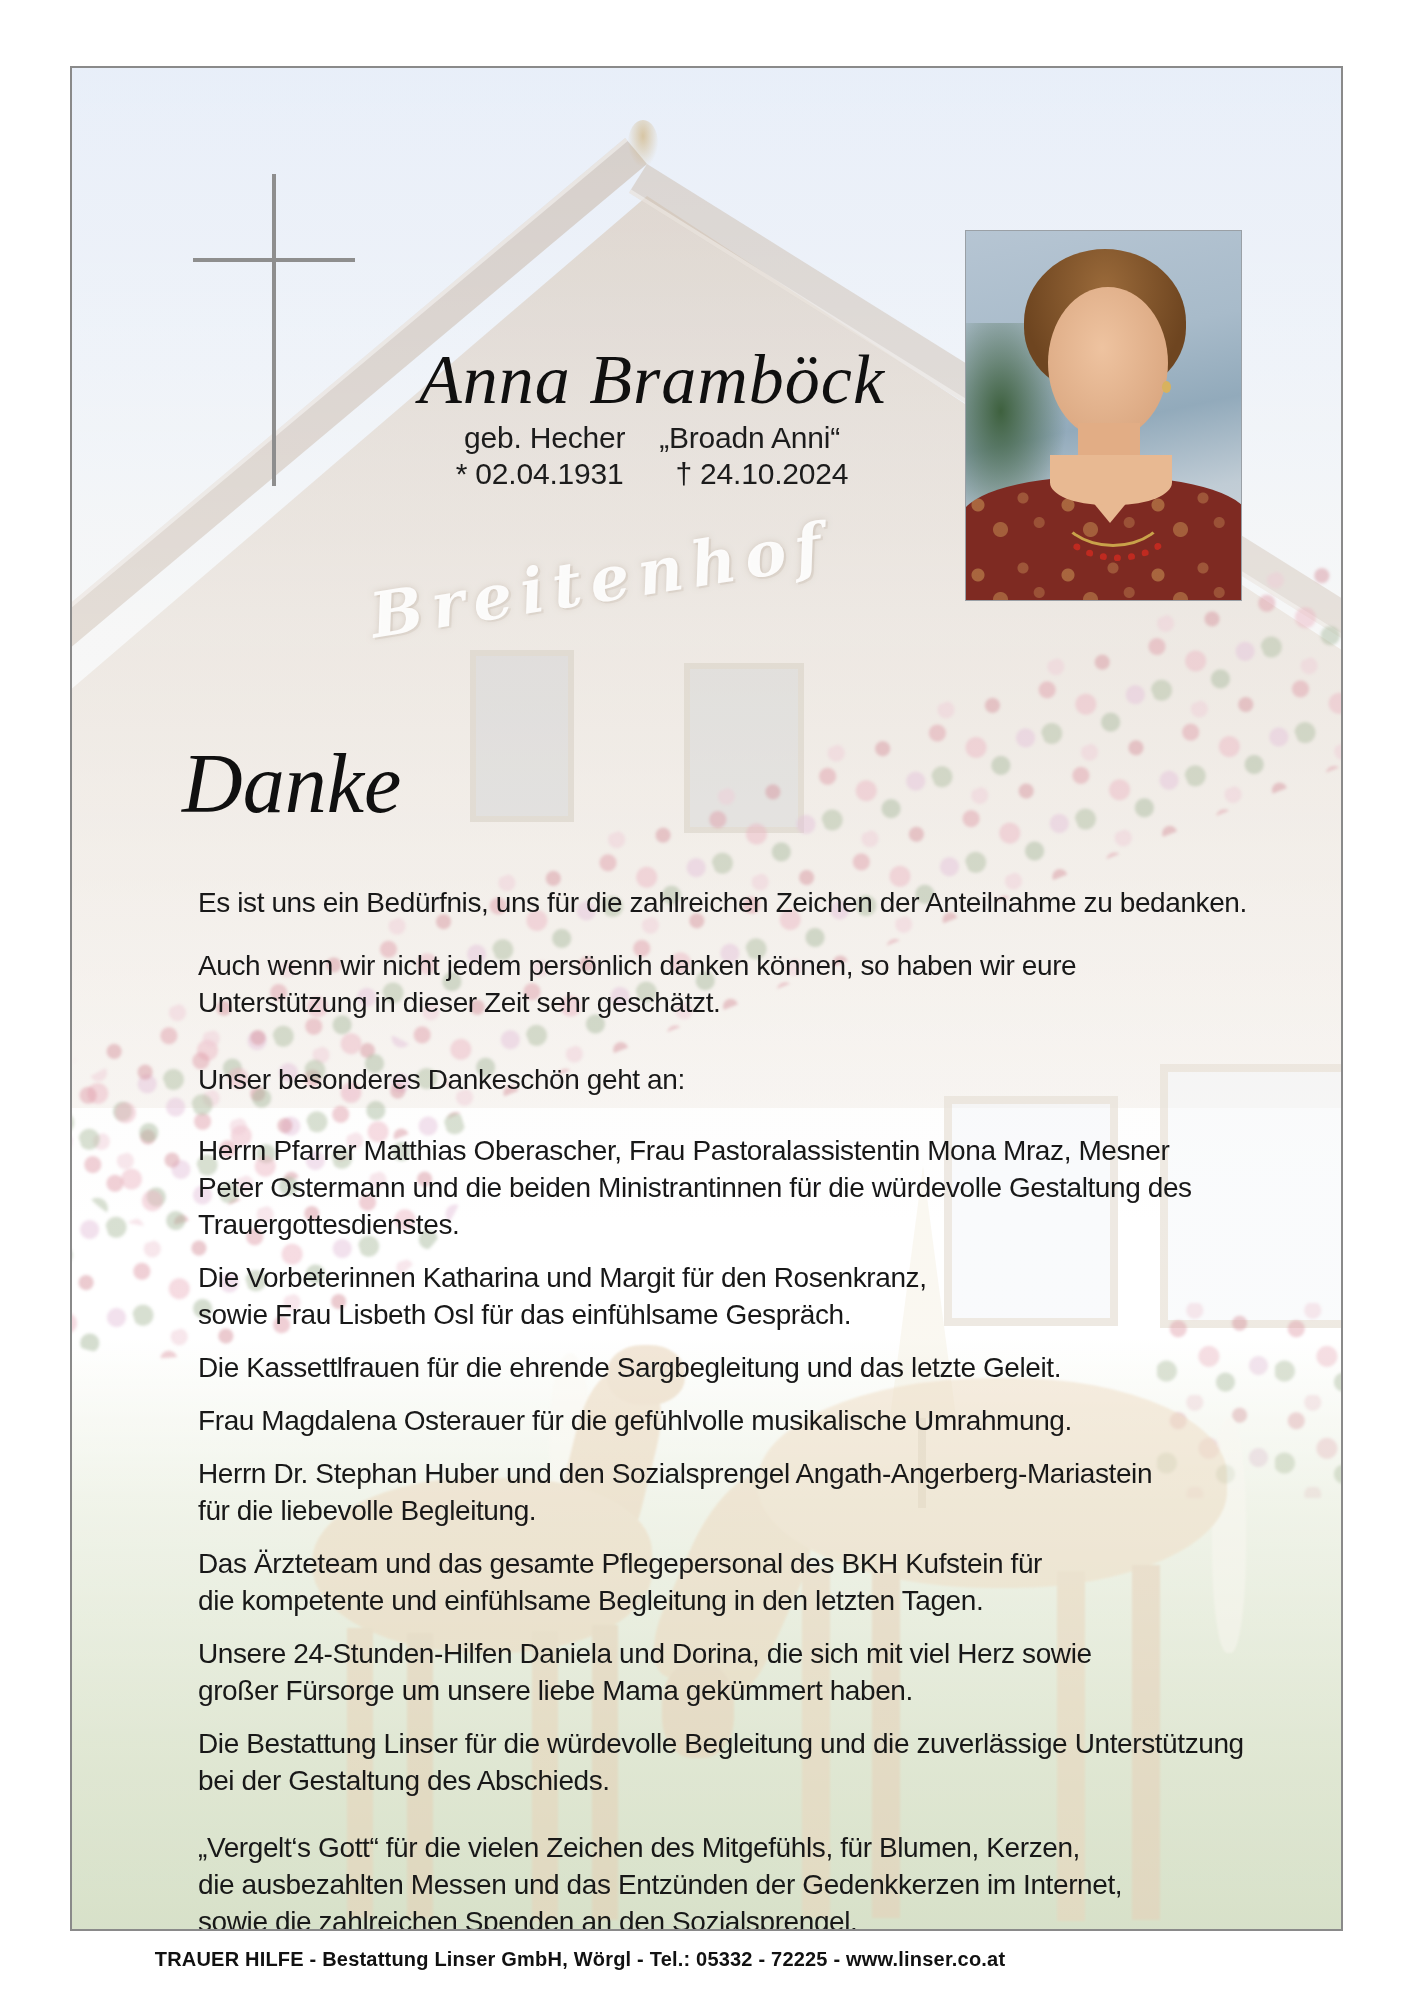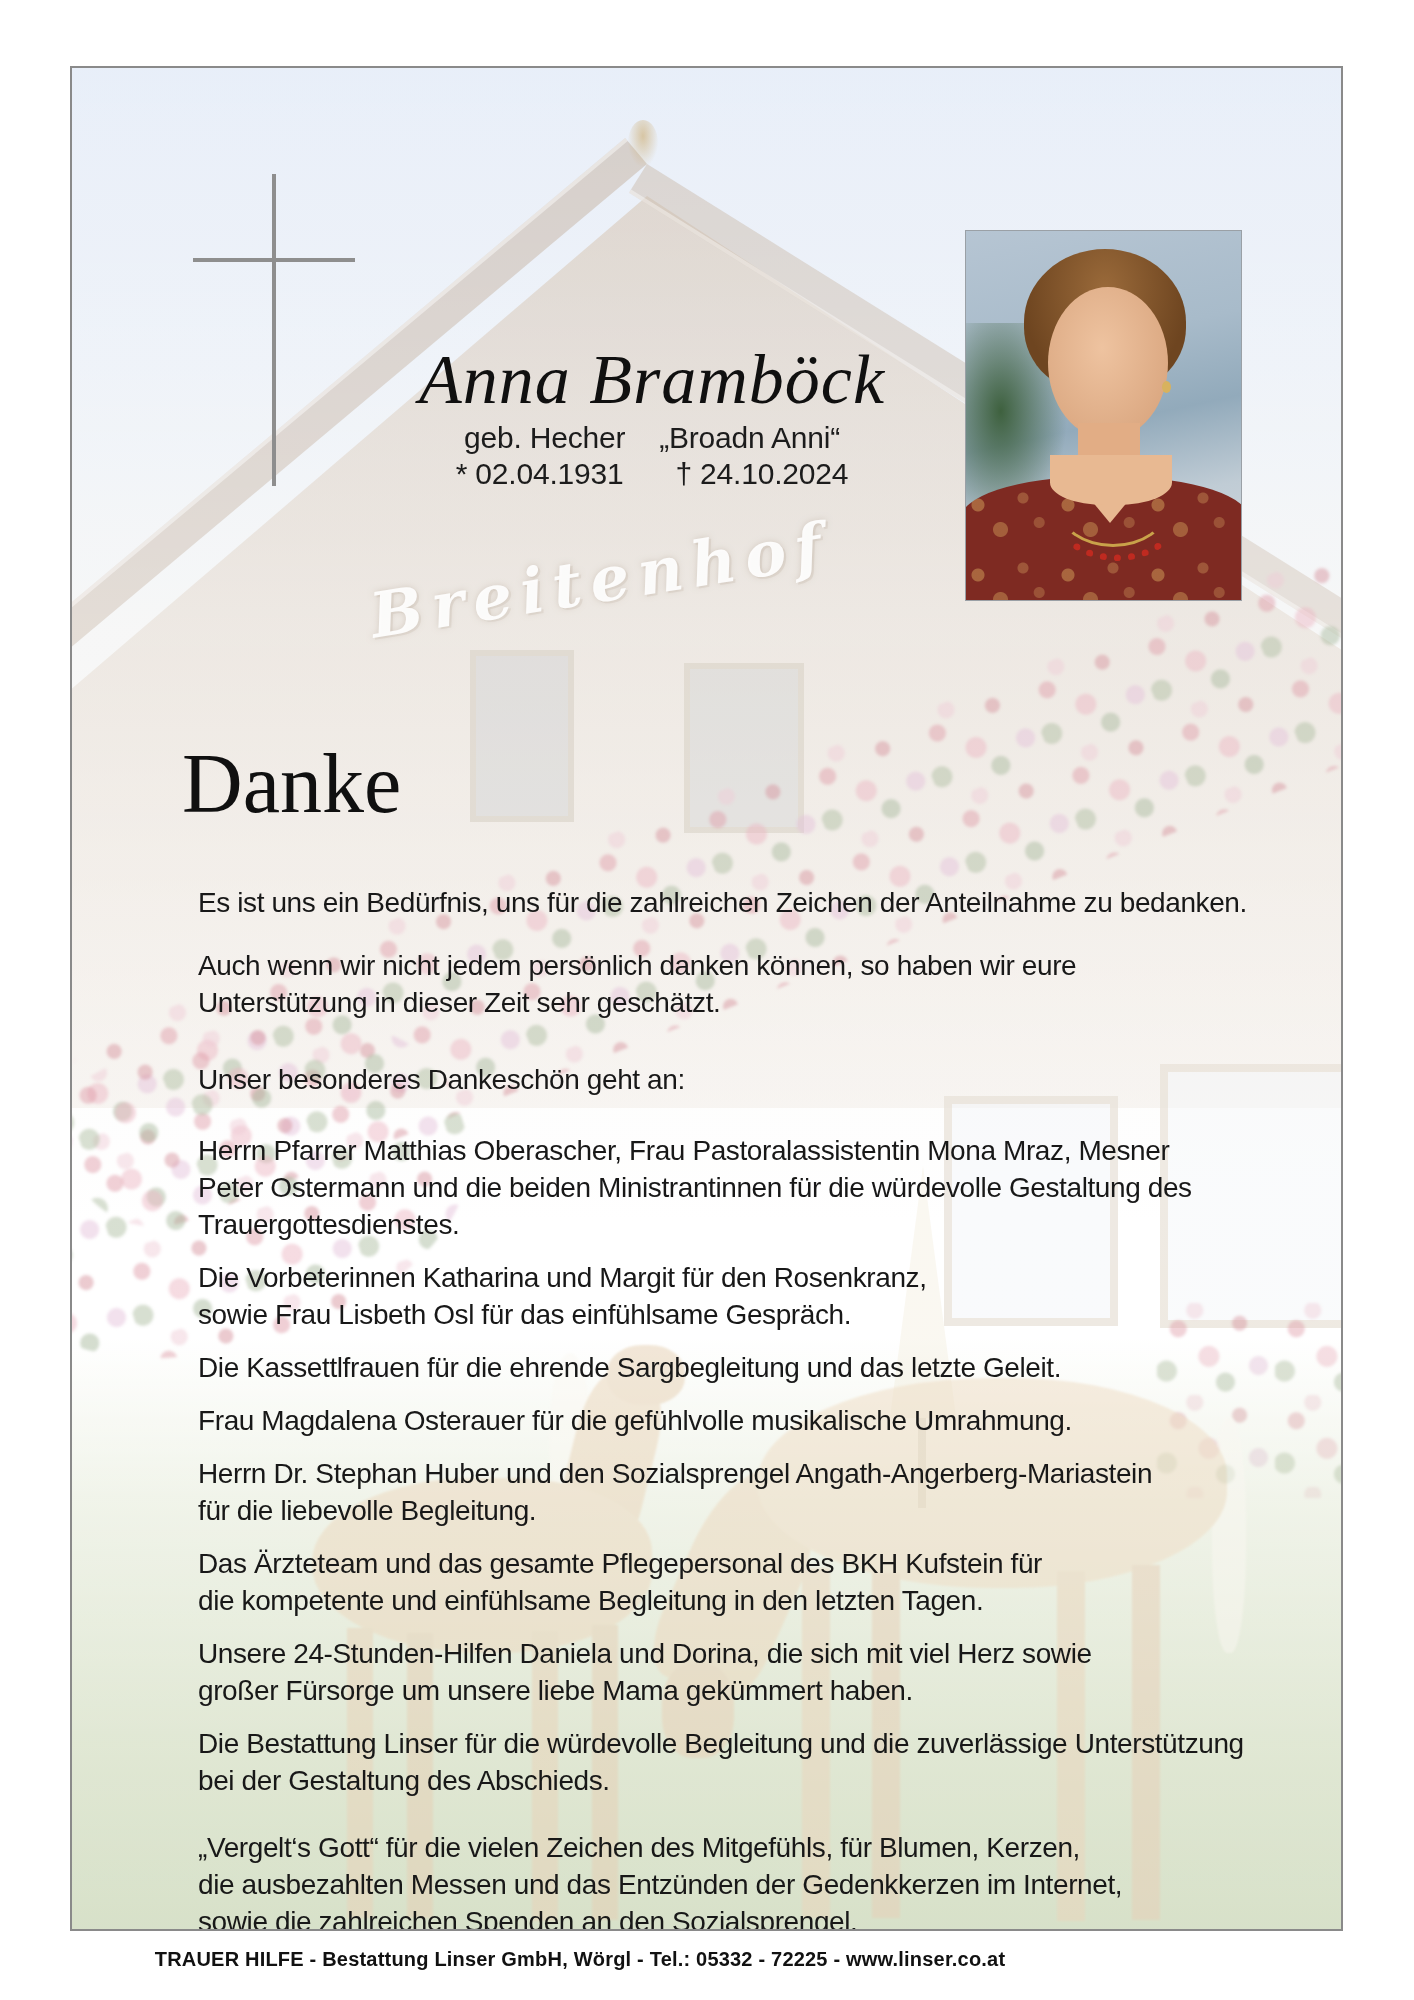--- a/index.html
+++ b/index.html
@@ -114,21 +114,21 @@
   
   .title-block{position:absolute;z-index:4;left:0;top:272px;width:1160px;text-align:center;}
   .deceased-name{margin:0;font-family:"Liberation Serif","DejaVu Serif",serif;font-style:italic;
      font-weight:400;font-size:70px;line-height:80px;color:#101010;letter-spacing:1px;}
   .subline{font-size:30px;line-height:36px;color:#1c1c1c;letter-spacing:-0.2px;}
   .subline.first{}
   .subline .gap1{display:inline-block;width:34px;}
   .subline .gap2{display:inline-block;width:52px;}
 
   .danke-heading{position:absolute;z-index:4;left:110px;top:668px;margin:0;
-     font-family:"Liberation Serif","DejaVu Serif",serif;font-weight:400;
+     font-family:"Liberation Serif","DejaVu Serif",serif;font-style:italic;font-weight:400;
      font-size:84px;line-height:96px;color:#101010;}
 
   .content{position:absolute;z-index:4;left:110px;top:800px;width:1140px;}
   .content p{margin:16px;font-size:28px;line-height:37px;letter-spacing:-0.4px;
      white-space:pre;color:#181818;}
   .content p:nth-of-type(1){margin-bottom:26px;}
   .content p:nth-of-type(2){margin-bottom:40px;}
   .content p:nth-of-type(3){margin-bottom:34px;}
   .content p:nth-of-type(4),.content p:nth-of-type(5),.content p:nth-of-type(6),
   .content p:nth-of-type(7),.content p:nth-of-type(8),.content p:nth-of-type(9),

